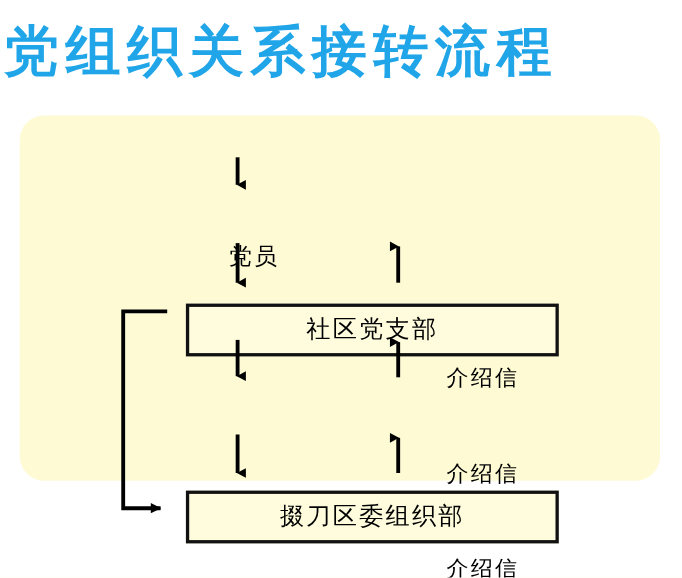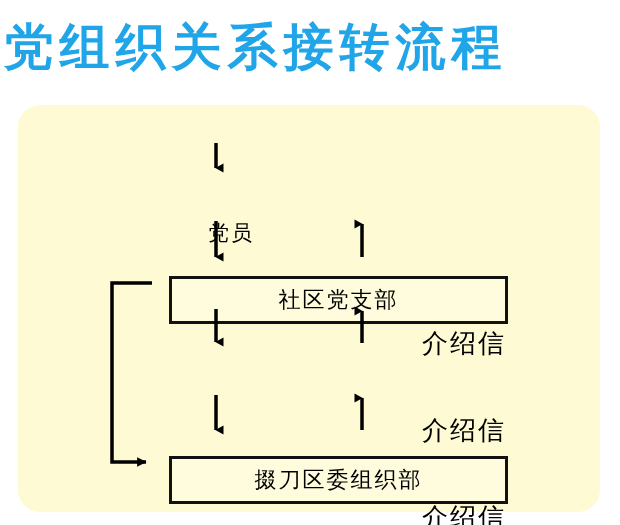--- a/index.html
+++ b/index.html
@@ -31,21 +31,21 @@
     white-space: nowrap;
     user-select: none;
   }
 
   
   #diagram-panel {
     position: absolute;
     left: 18px;
     top: 105px;
     width: 582px;
-    height: 407px;
+    height: 332px;
     background: #fdfad4;
     border-radius: 22px;
   }
 
   
   .flow-box {
     position: absolute;
     left: 151px;
     width: 339px;
     height: 48px;
@@ -58,21 +58,21 @@
   }
   .flow-box .box-label {
     font-size: 22px;
     line-height: 22px;
     color: #000000;
     letter-spacing: 2px;
     white-space: nowrap;
   }
   #flow-box-0 { top: 171px; }
   #flow-box-1 { top: 260px; }
-  #flow-box-2 { top: 351px; }
+  #flow-box-2 { top: 341px; }
 
   
   #entry-label {
     position: absolute;
     left: 190px;
     top: 115px;
     font-size: 21px;
     line-height: 26px;
     color: #000000;
     letter-spacing: 2px;
@@ -85,22 +85,22 @@
     left: 0;
     top: 0;
     width: 620px;
     height: 525px;
     pointer-events: none;
   }
 
   
   .side-label {
     position: absolute;
-    left: 404px;
-    font-size: 26px;
+    left: 388px;
+    font-size: 20px;
     line-height: 21px;
     color: #000000;
     letter-spacing: 2px;
     white-space: nowrap;
   }
   #side-label-0 { top: 228px; }
   #side-label-1 { top: 315px; }
   #side-label-2 { top: 402px; }
 </style>
 </head>

